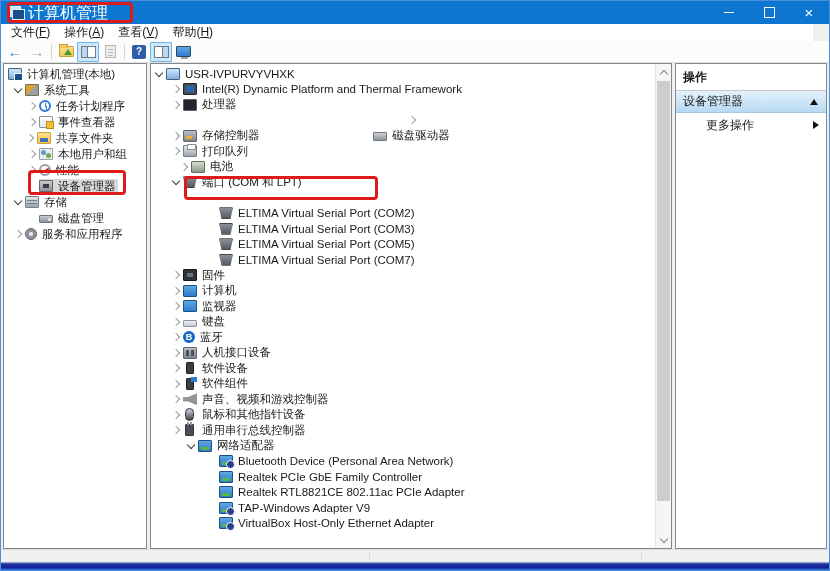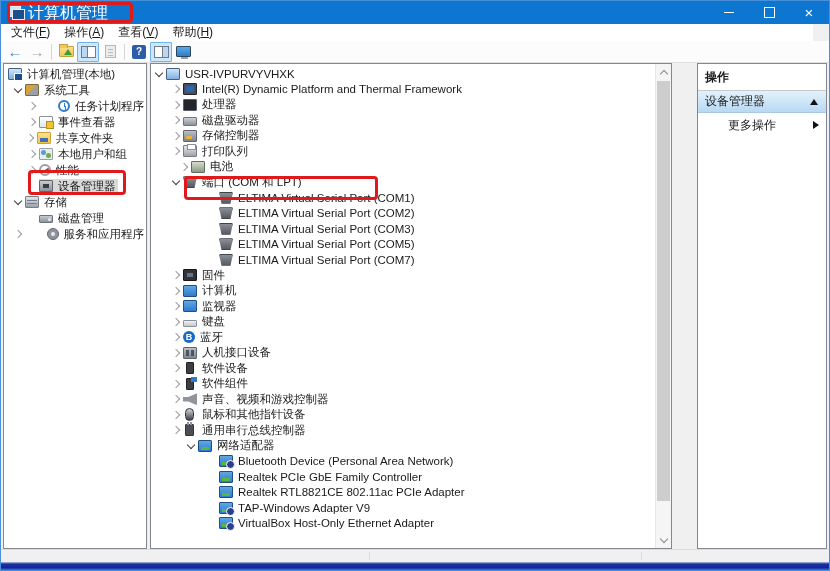--- a/index.html
+++ b/index.html
@@ -42,21 +42,21 @@
   .tico-export-list::before{content:"";position:absolute;left:2px;top:3px;width:5px;height:1px;background:#bdbdbd;box-shadow:0 3px 0 #bdbdbd,0 6px 0 #bdbdbd}
   .tico-help{width:14px;height:14px;background:#2d5da8;border-radius:2px;color:#fff;font-size:10px;font-weight:bold;text-align:center;line-height:14px}
   .tico-show-computer{width:15px;height:11px;background:linear-gradient(#5fa8e0,#2f7bd0);border:1px solid #29475e;border-radius:1px}
   .tico-show-computer::after{content:"";position:absolute;left:4px;bottom:-3px;width:7px;height:2px;background:#9aa0a6}
 
   
   #main{position:absolute;top:62px;left:0;right:0;bottom:21px;background:#f0f0f0}
   .panel{position:absolute;top:0;bottom:0;background:#fff;border:1px solid #828790;overflow:hidden}
   #left-panel{left:2px;width:144px}
   #mid-panel{left:149px;width:522px}
-  #actions-panel{left:696px;right:2px}
+  #actions-panel{left:674px;right:2px}
 
   
   .tree{position:absolute;left:0;top:2px;right:0;bottom:0;overflow:hidden}
   #mid-tree{right:16px}
   .trow{display:flex;align-items:center;white-space:nowrap;cursor:default}
   .tlabel{font-size:11.5px;color:#1a1a1a;padding:0 2px}
   .hl{display:flex;align-items:center}
   .trow.selected .hl{background:#d9d9d9}
   .chev{width:13px;height:100%;position:relative;flex:none}
   .chev.collapsed::after{content:"";position:absolute;left:3px;top:50%;margin-top:-3px;width:5px;height:5px;border-right:1.2px solid #9b9b9b;border-top:1.2px solid #9b9b9b;transform:rotate(45deg)}
@@ -203,21 +203,21 @@
               <span class="tlabel">计算机管理(本地)</span>
             </span>
           </div>
           <div class="trow" style="height: 16px; padding-left: 8px;">
             <span class="chev expanded"></span>
             <span class="hl">
               <span class="ti ti-tools"></span>
               <span class="tlabel">系统工具</span>
             </span>
           </div>
-          <div class="trow" style="height: 16px; padding-left: 22px; gap: 19px;">
+          <div class="trow" style="height: 16px; padding-left: 22px;">
             <span class="chev collapsed"></span>
             <span class="hl">
               <span class="ti ti-scheduler"></span>
               <span class="tlabel">任务计划程序</span>
             </span>
           </div>
           <div class="trow" style="height: 16px; padding-left: 22px;">
             <span class="chev collapsed"></span>
             <span class="hl">
               <span class="ti ti-eventvwr"></span>
@@ -259,21 +259,21 @@
               <span class="tlabel">存储</span>
             </span>
           </div>
           <div class="trow" style="height: 16px; padding-left: 22px;">
             <span class="chev leaf"></span>
             <span class="hl">
               <span class="ti ti-diskmgmt"></span>
               <span class="tlabel">磁盘管理</span>
             </span>
           </div>
-          <div class="trow" style="height: 16px; padding-left: 8px; justify-content: space-between;">
+          <div class="trow" style="height: 16px; padding-left: 8px;">
             <span class="chev collapsed"></span>
             <span class="hl">
               <span class="ti ti-services"></span>
               <span class="tlabel">服务和应用程序</span>
             </span>
           </div>
         </div>
     </div>
 
     <div id="mid-panel" class="panel">
@@ -292,21 +292,21 @@
               <span class="tlabel">Intel(R) Dynamic Platform and Thermal Framework</span>
             </span>
           </div>
           <div class="trow" style="height: 15.5px; padding-left: 19px;">
             <span class="chev collapsed"></span>
             <span class="hl">
               <span class="ti ti-cpu"></span>
               <span class="tlabel">处理器</span>
             </span>
           </div>
-          <div class="trow" style="height: 15.5px; padding-left: 19px;">
+          <div class="trow" style="height: 15.5px; padding-left: 19px; flex-direction: column;">
             <span class="chev collapsed"></span>
             <span class="hl">
               <span class="ti ti-disk"></span>
               <span class="tlabel">磁盘驱动器</span>
             </span>
           </div>
           <div class="trow" style="height: 15.5px; padding-left: 19px;">
             <span class="chev collapsed"></span>
             <span class="hl">
               <span class="ti ti-storage"></span>
@@ -329,24 +329,20 @@
           </div>
           <div class="trow" style="height: 15.5px; padding-left: 19px;">
             <span class="chev expanded"></span>
             <span class="hl">
               <span class="ti ti-serial"></span>
               <span class="tlabel">端口 (COM 和 LPT)</span>
             </span>
           </div>
           <div class="trow" style="height: 15.5px; padding-left: 55px;">
             <span class="chev leaf"></span>
-            <span class="hl">
-              <span class="ti ti-serial"></span>
-              <span class="tlabel">ELTIMA Virtual Serial Port (COM1)</span>
-            </span>
           </div>
           <div class="trow" style="height: 15.5px; padding-left: 55px;">
             <span class="chev leaf"></span>
             <span class="hl">
               <span class="ti ti-serial"></span>
               <span class="tlabel">ELTIMA Virtual Serial Port (COM2)</span>
             </span>
           </div>
           <div class="trow" style="height: 15.5px; padding-left: 55px;">
             <span class="chev leaf"></span>

